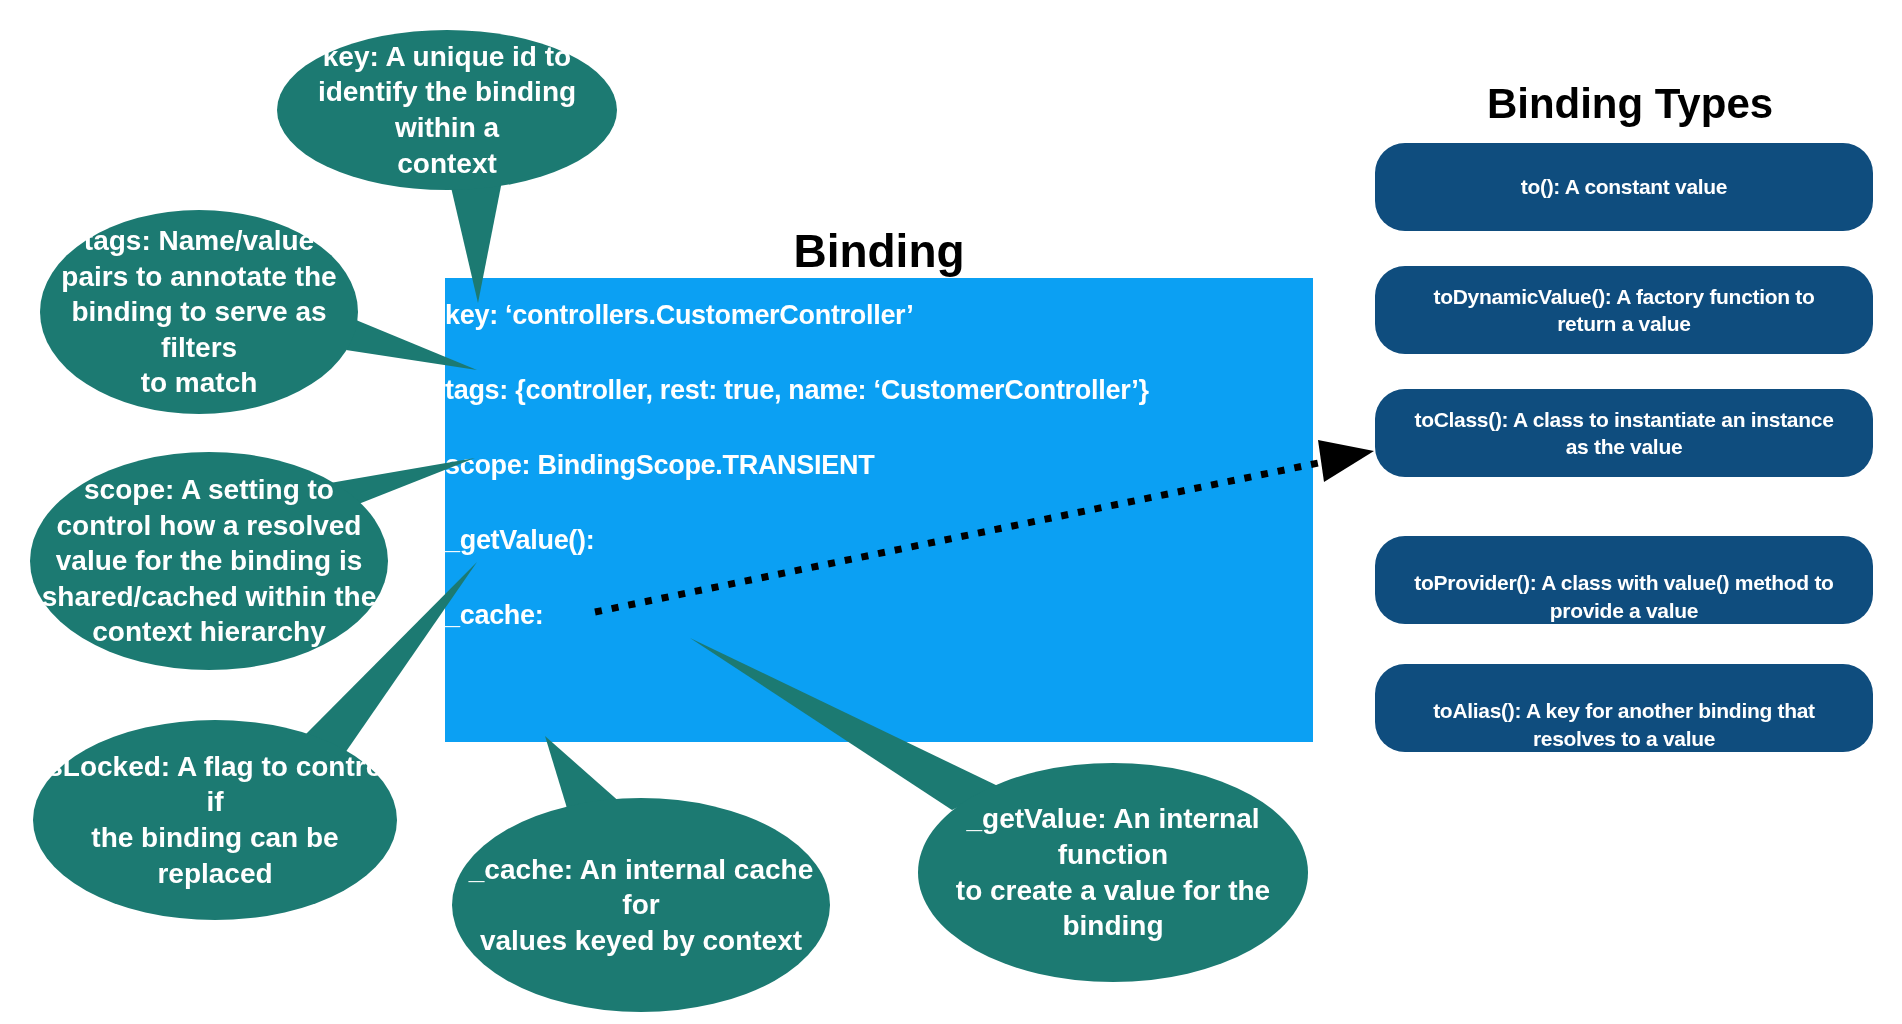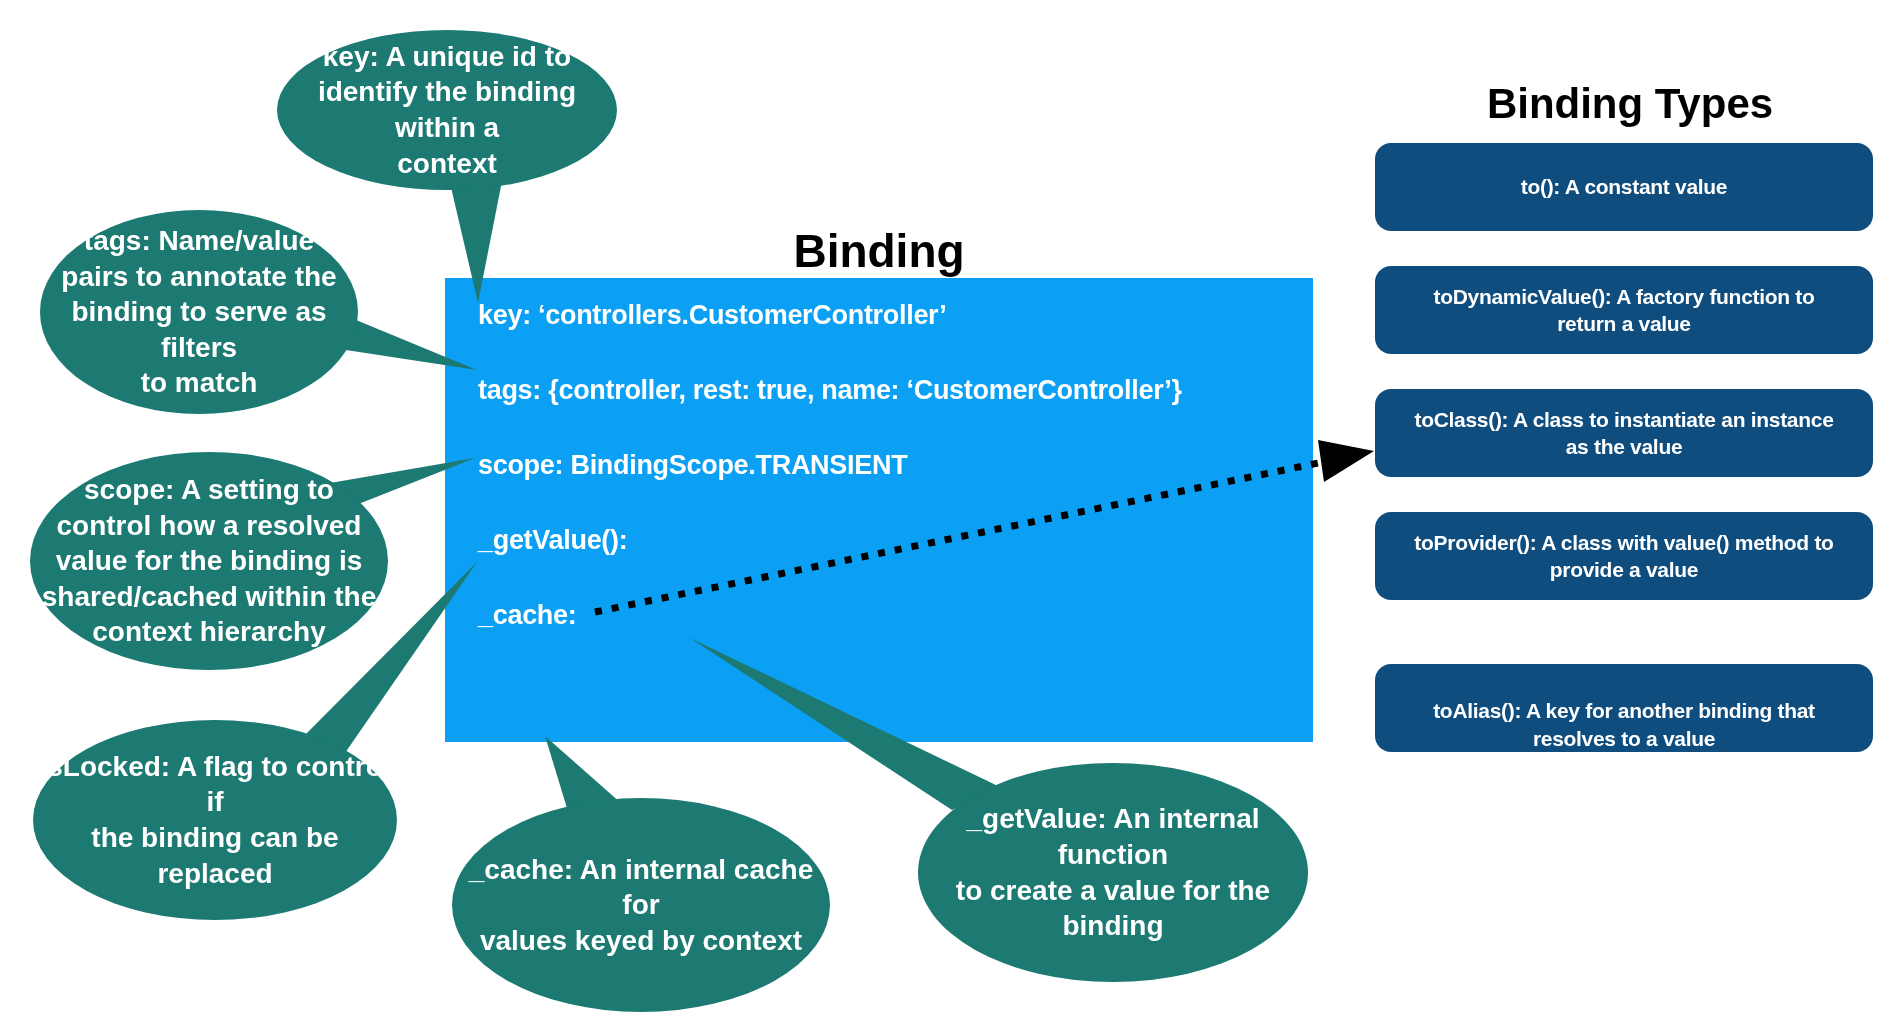--- a/index.html
+++ b/index.html
@@ -10,42 +10,42 @@
   .title{
     position:absolute;color:#000;text-align:center;font-weight:bold;
   }
   .binding-title{left:445px;top:200px;width:868px;font-size:46px;margin-top:24px;}
   .types-title{left:1381px;top:80px;width:498px;font-size:42px;}
   .binding-box{
     position:absolute;left:445px;top:278px;width:868px;height:464px;
     background:var(--blue,#0BA0F3);z-index:1;
   }
   .bline{
-    height:75px;display:flex;align-items:center;padding-left:33px;
+    height:75px;display:flex;align-items:center;
     color:#fff;font-size:27px;letter-spacing:-0.3px;white-space:nowrap;
   }
   .overlay{position:absolute;left:0;top:0;z-index:2;}
   .callout{
     position:absolute;z-index:3;border-radius:50%;background:var(--teal,#1C7A72);
     color:#fff;display:flex;align-items:center;justify-content:center;
     text-align:center;white-space:pre-line;font-size:28px;line-height:1.27;
   }
   .co-key{left:277px;top:30px;width:340px;height:160px;}
   .co-tags{left:40px;top:210px;width:318px;height:204px;}
   .co-scope{left:30px;top:452px;width:358px;height:218px;}
   .co-islocked{left:33px;top:720px;width:364px;height:200px;justify-content:center;}
   .co-cache{left:452px;top:798px;width:378px;height:214px;}
   .co-getvalue{left:918px;top:763px;width:390px;height:219px;}
   .type-box{
-    position:absolute;left:1375px;width:498px;height:88px;border-radius:16px;
+    position:absolute;left:1375px;width:498px;height:88px;border-radius:30px;
     background:var(--darkblue,#0F4D7E);color:#fff;display:flex;align-items:center;
     justify-content:center;text-align:center;white-space:pre-line;
     font-size:21px;letter-spacing:-0.3px;line-height:1.3;z-index:1;
   }
-  .tb-0{top:143px;} .tb-1{top:266px;} .tb-2{top:389px;} .tb-3{top:512px;} .tb-4{top:664px;align-items:flex-end;}
+  .tb-0{top:143px;} .tb-1{top:266px;} .tb-2{top:389px;} .tb-3{top:536px;align-items:flex-end;} .tb-4{top:664px;align-items:flex-end;}
 </style>
 </head>
 <body>
 
 <div class="canvas">
 
   <div class="title binding-title">Binding</div>
   <div class="title types-title">Binding Types</div>
 
   <div class="binding-box">

